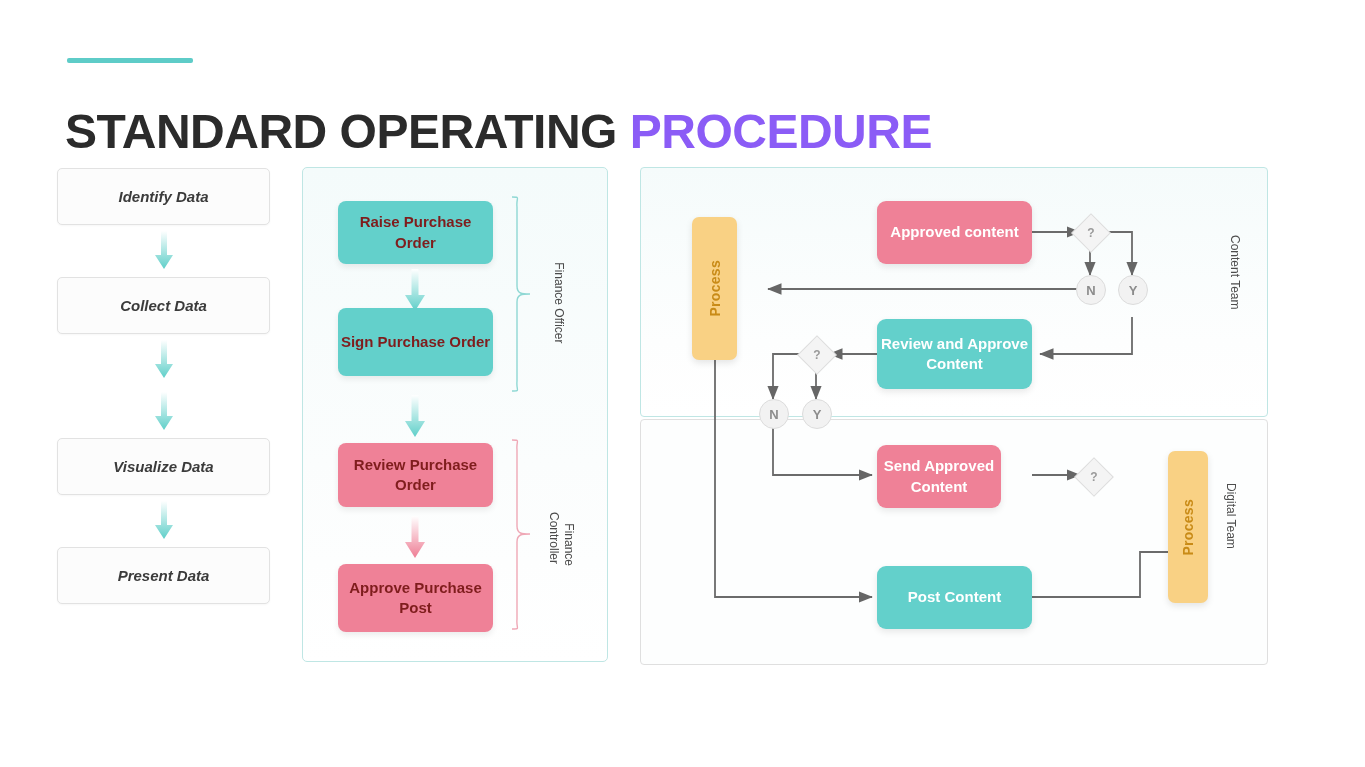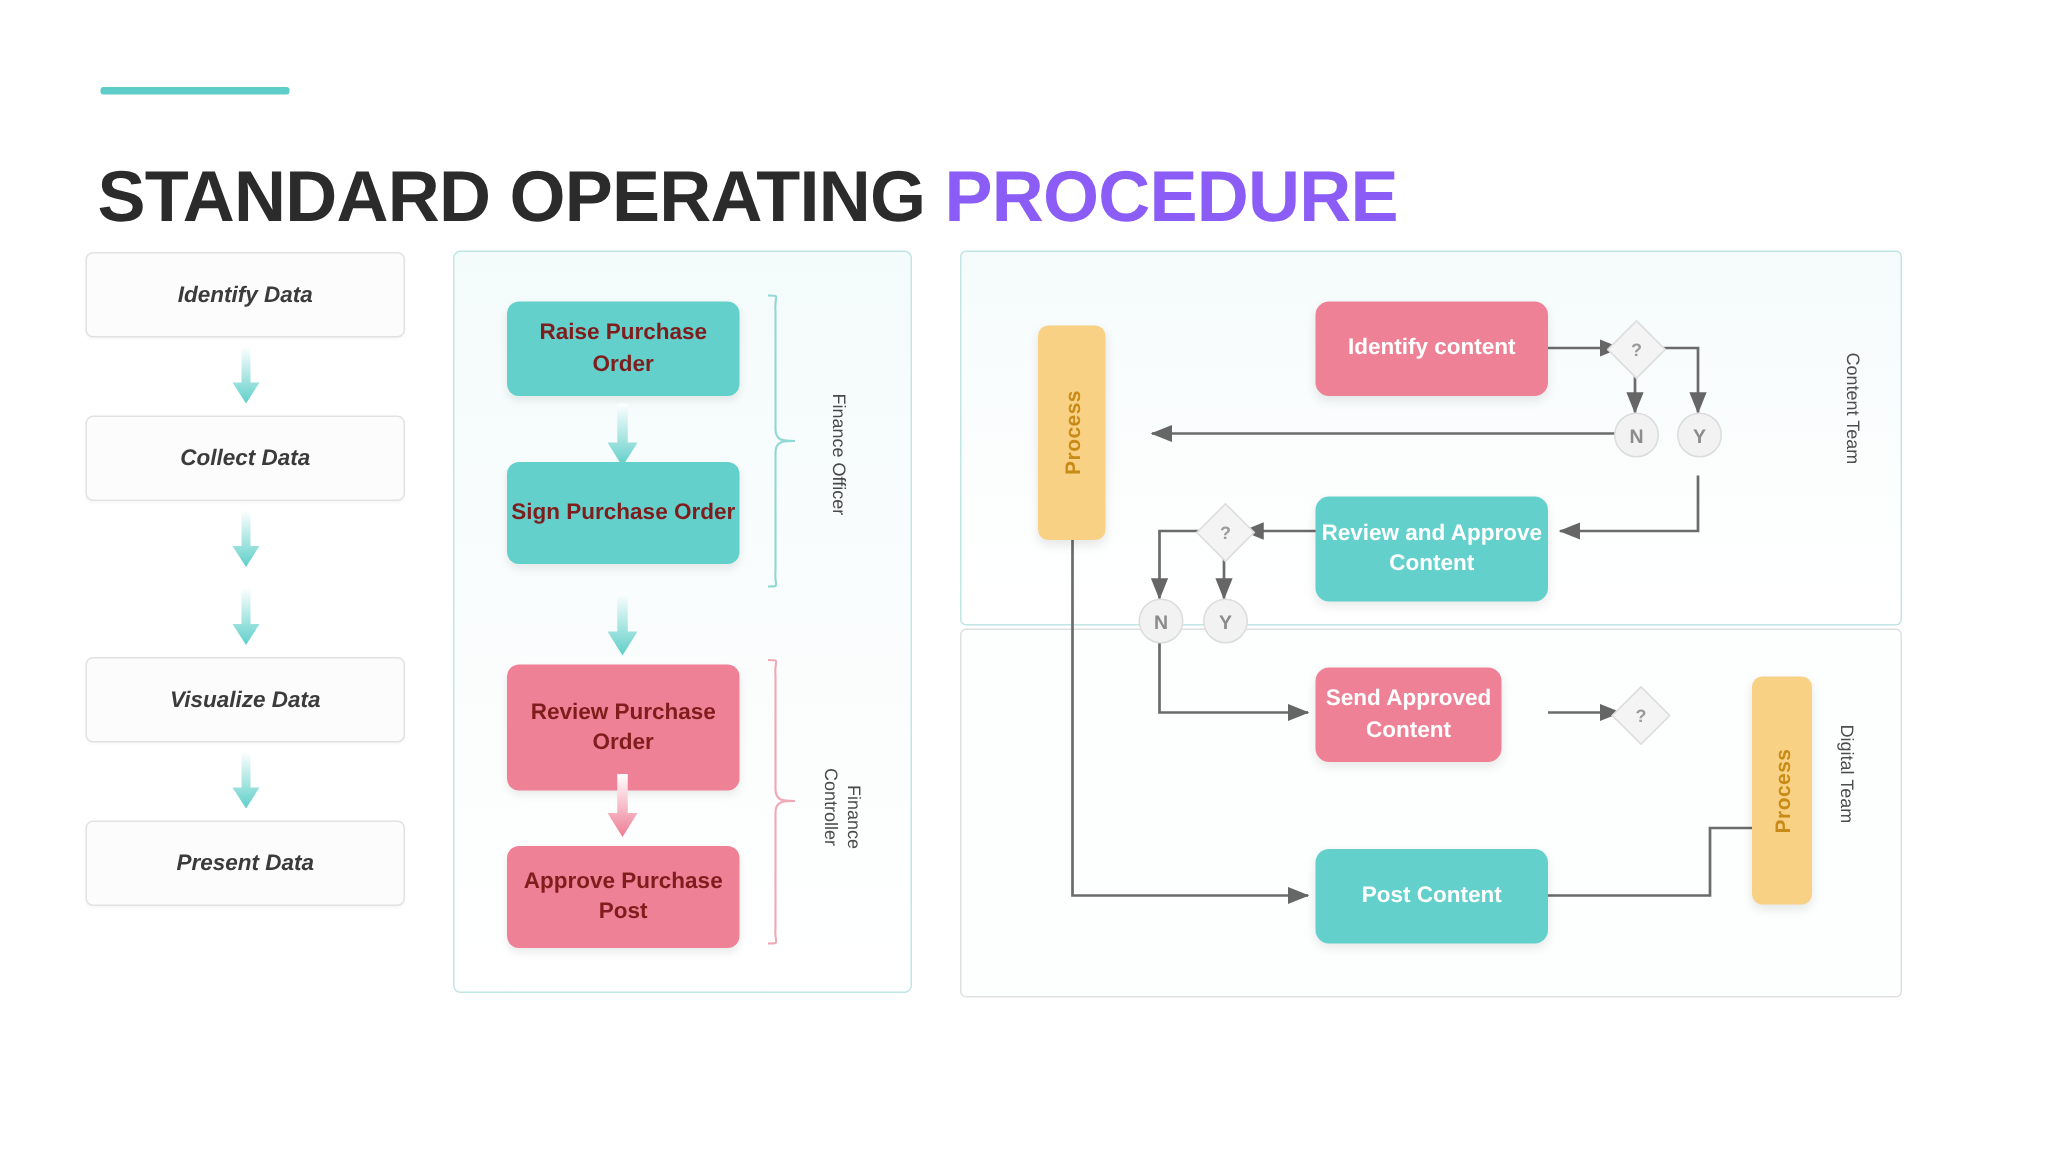--- a/index.html
+++ b/index.html
@@ -200,21 +200,21 @@
 
   <div class="mid-box teal" style="top:140px;height:68px;">
     <span>Sign Purchase Order</span>
   </div>
   <div class="mid-arrow" style="top:227px;">
     <svg width="22" height="44" viewBox="0 0 22 44">
       <path d="M7.5 0 H14.5 V26 H21 L11 42 L1 26 H7.5 Z" fill="url(#gT)"></path>
     </svg>
   </div>
 
-  <div class="mid-box pink" style="top:275px;height:84px;">
+  <div class="mid-box pink" style="top:275px;height:64px;">
     <span>Review Purchase Order</span>
   </div>
   <div class="mid-arrow" style="top:348px;">
     <svg width="22" height="44" viewBox="0 0 22 44">
       <path d="M7.5 0 H14.5 V26 H21 L11 42 L1 26 H7.5 Z" fill="url(#gP)"></path>
     </svg>
   </div>
 
   <div class="mid-box pink" style="top:396px;height:68px;">
     <span>Approve Purchase Post</span>
@@ -277,24 +277,24 @@
 
   <div class="proc-bar" style="left:52px;top:50px;width:45px;height:143px;">
     <span>Process</span>
   </div>
 
   <div class="proc-bar" style="left:528px;top:284px;width:40px;height:152px;">
     <span>Process</span>
   </div>
 
   <div class="rbox pink" style="left:237px;top:34px;width:155px;height:63px;">
-    <span>Identify content</span>
-  </div>
-
-  <div class="rbox teal" style="left:237px;top:164px;width:155px;height:70px;">
+    <span>Approved content</span>
+  </div>
+
+  <div class="rbox teal" style="left:237px;top:152px;width:155px;height:70px;">
     <span>Review and Approve Content</span>
   </div>
 
   <div class="rbox pink" style="left:237px;top:278px;width:124px;height:63px;">
     <span>Send Approved Content</span>
   </div>
 
   <div class="rbox teal" style="left:237px;top:399px;width:155px;height:63px;">
     <span>Post Content</span>
   </div>

